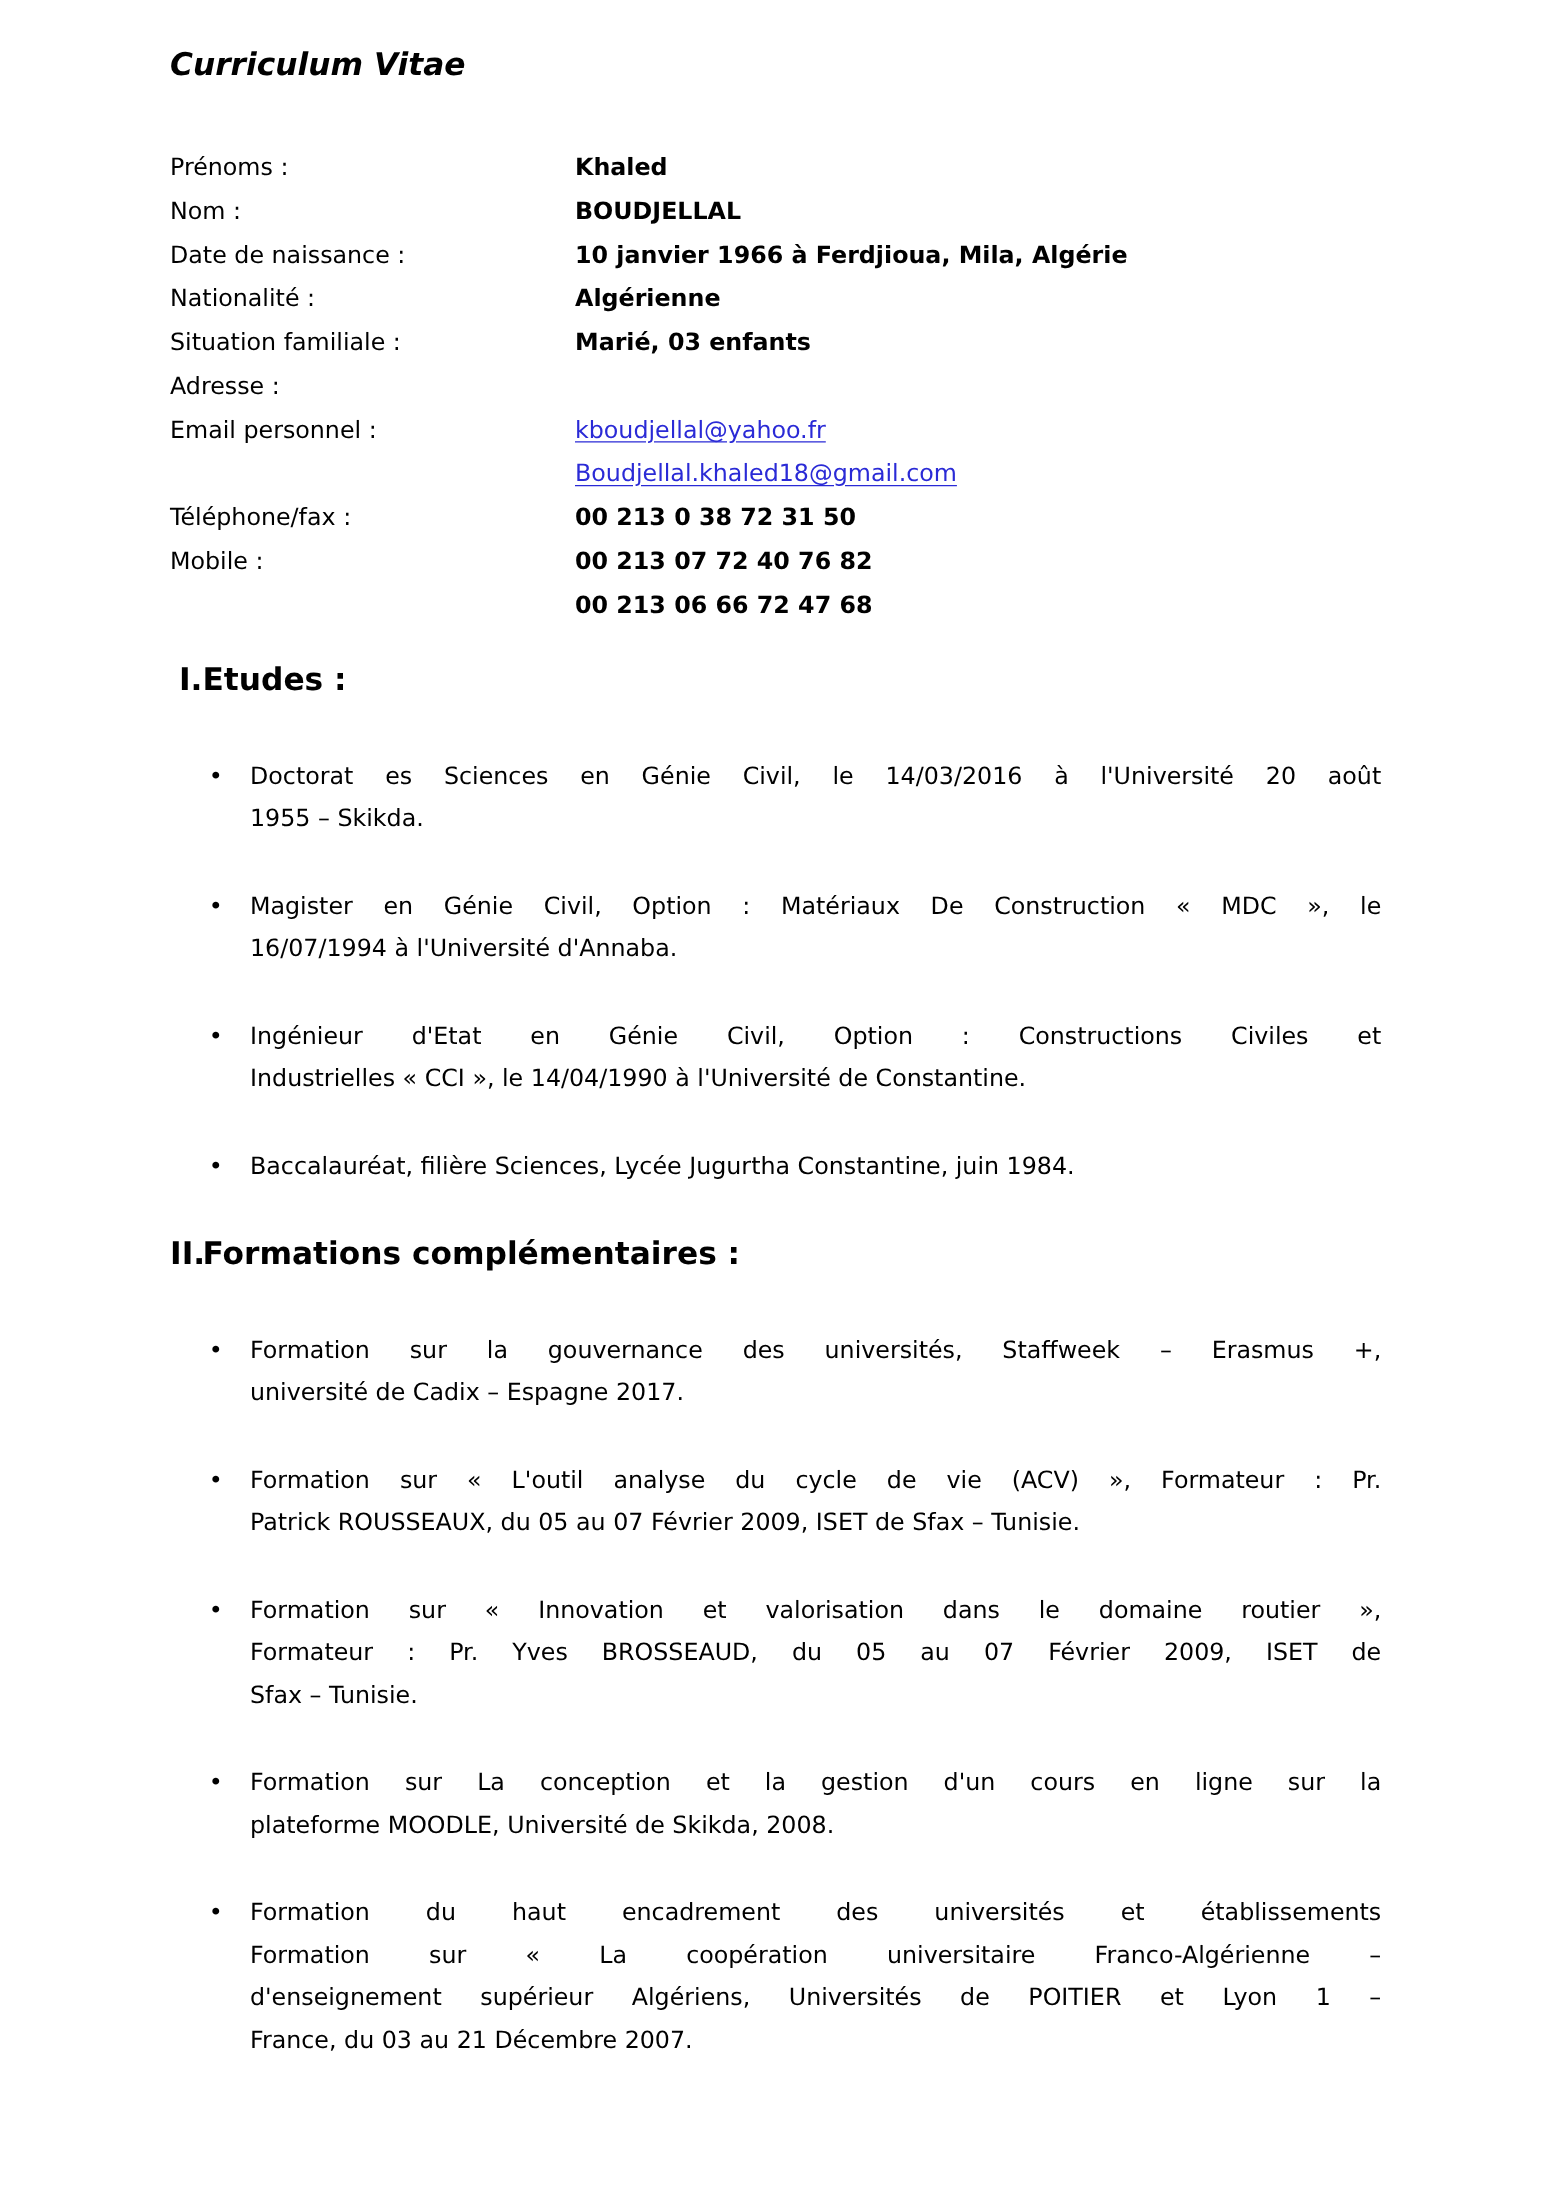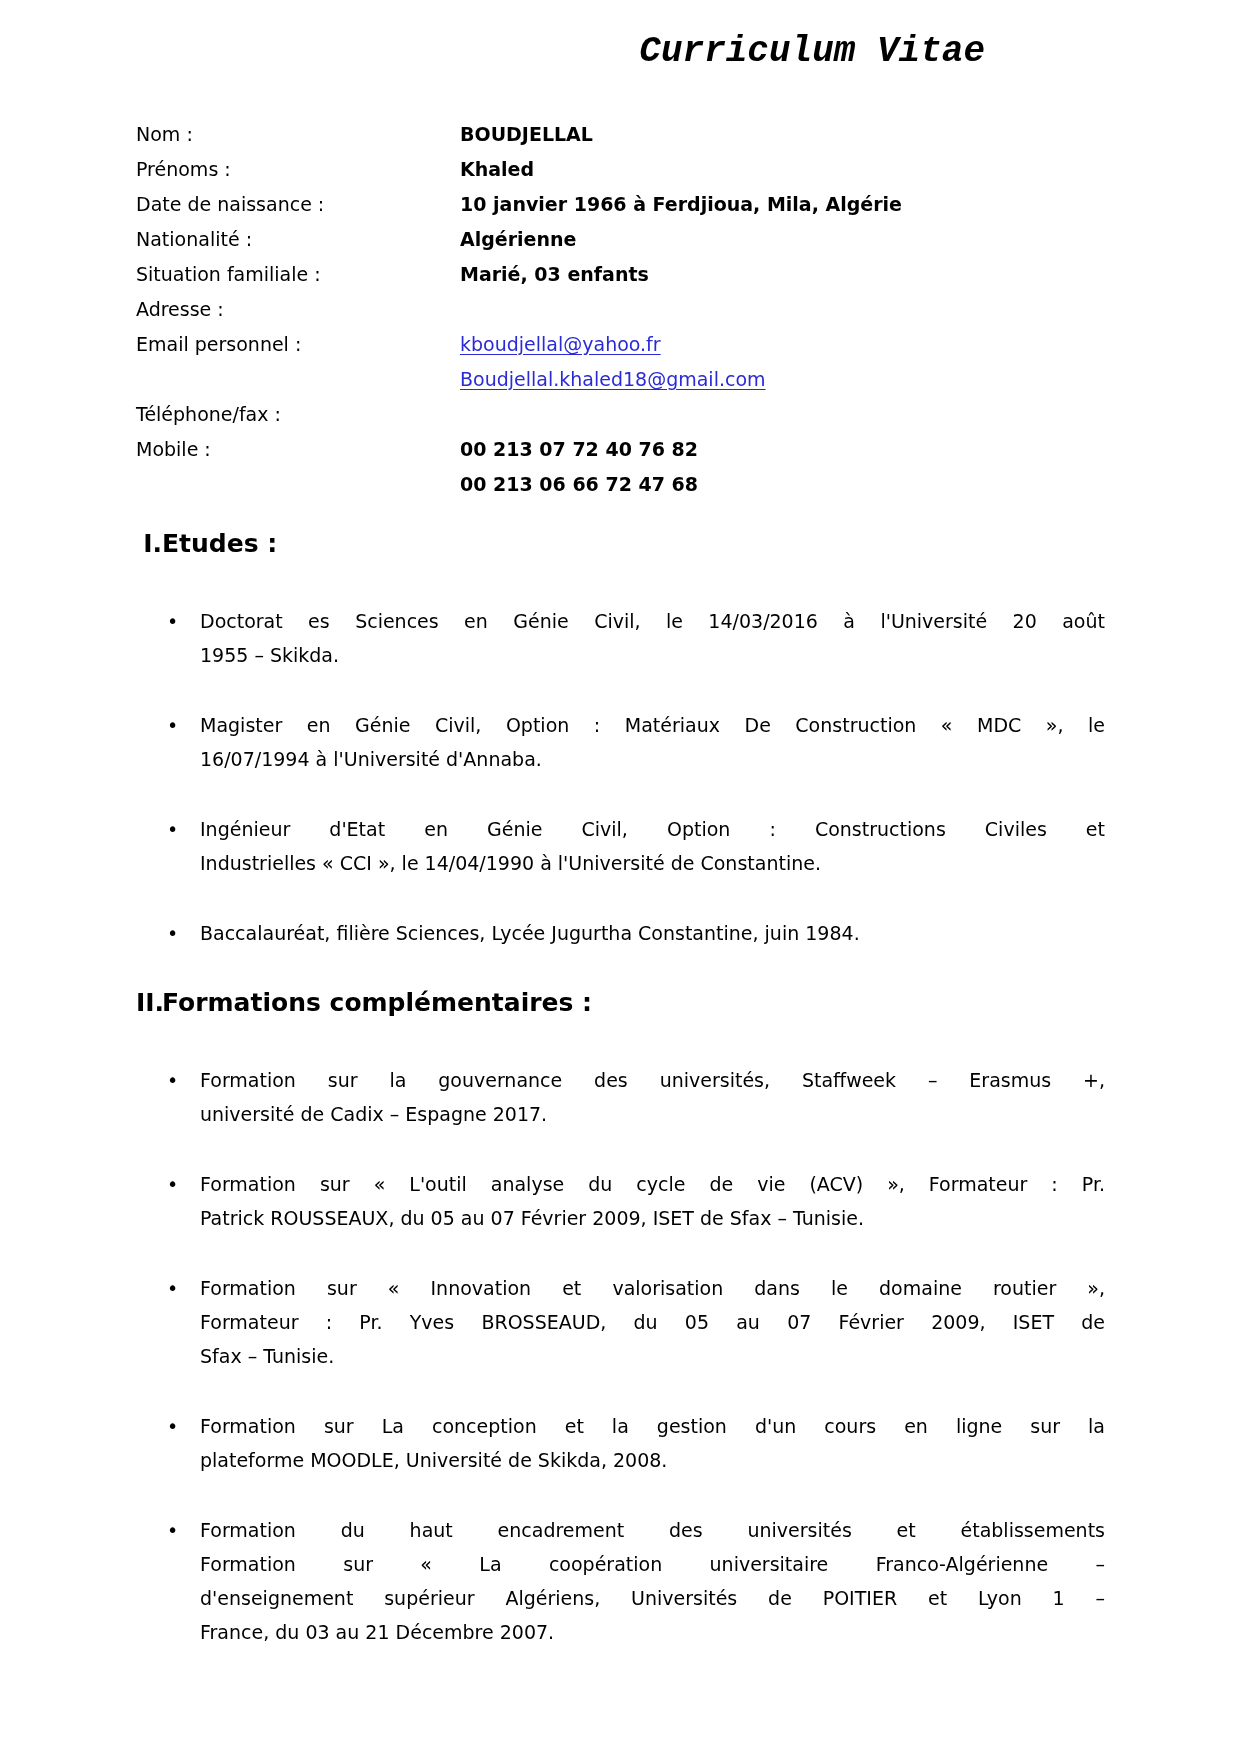--- a/index.html
+++ b/index.html
@@ -9,27 +9,26 @@
     height: 1755px;
     background: #ffffff;
     color: #000000;
     font-family: "DejaVu Sans", "Liberation Sans", sans-serif;
     overflow: hidden;
     box-sizing: border-box;
   }
   .content { padding: 30px 135px 0 136px; box-sizing: border-box; }
 
   .title {
-    font-size: 36px;
+    font-size: 25px;
     line-height: 44px;
     font-weight: 700;
     font-style: italic;
-    text-align: right;
+    text-align: left;
     margin: 0 120px 43px 0;
-    font-family: Liberation Mono, monospace;
   }
 
   .info-row { display: flex; align-items: flex-start; }
   .info-label { flex: 0 0 324px; width: 324px; font-size: 19px; line-height: 35px; }
   .info-values { flex: 1; min-width: 0; }
   .info-value { font-size: 19px; line-height: 35px; }
   .info-value.bold { font-weight: 700; }
   .info-value.link {
     color: var(--link-color, #2a2ad6);
     text-decoration: underline;
@@ -58,29 +57,29 @@
   .bullet-line:last-child { text-align-last: left; -moz-text-align-last: left; }
 </style>
 </head>
 <body>
 
 <div class="page">
   <div class="content">
     <h1 class="title">Curriculum Vitae</h1>
     <div>
         <div class="info-row">
+          <div class="info-label">Prénoms :</div>
+          <div class="info-values">
+            <div class="info-value bold">Khaled</div>
+          </div>
+        </div>
+        <div class="info-row">
           <div class="info-label">Nom :</div>
           <div class="info-values">
             <div class="info-value bold">BOUDJELLAL</div>
-          </div>
-        </div>
-        <div class="info-row">
-          <div class="info-label">Prénoms :</div>
-          <div class="info-values">
-            <div class="info-value bold">Khaled</div>
           </div>
         </div>
         <div class="info-row">
           <div class="info-label">Date de naissance :</div>
           <div class="info-values">
             <div class="info-value bold">10 janvier 1966 à Ferdjioua, Mila, Algérie</div>
           </div>
         </div>
         <div class="info-row">
           <div class="info-label">Nationalité :</div>
@@ -99,20 +98,23 @@
         </div>
         <div class="info-row">
           <div class="info-label">Email personnel :</div>
           <div class="info-values">
             <div class="info-value link">kboudjellal@yahoo.fr</div>
             <div class="info-value link">Boudjellal.khaled18@gmail.com</div>
           </div>
         </div>
         <div class="info-row">
           <div class="info-label">Téléphone/fax :</div>
+          <div class="info-values">
+            <div class="info-value bold">00 213 0 38 72 31 50</div>
+          </div>
         </div>
         <div class="info-row">
           <div class="info-label">Mobile :</div>
           <div class="info-values">
             <div class="info-value bold">00 213 07 72 40 76 82</div>
             <div class="info-value bold">00 213 06 66 72 47 68</div>
           </div>
         </div>
       </div>
     <div>

